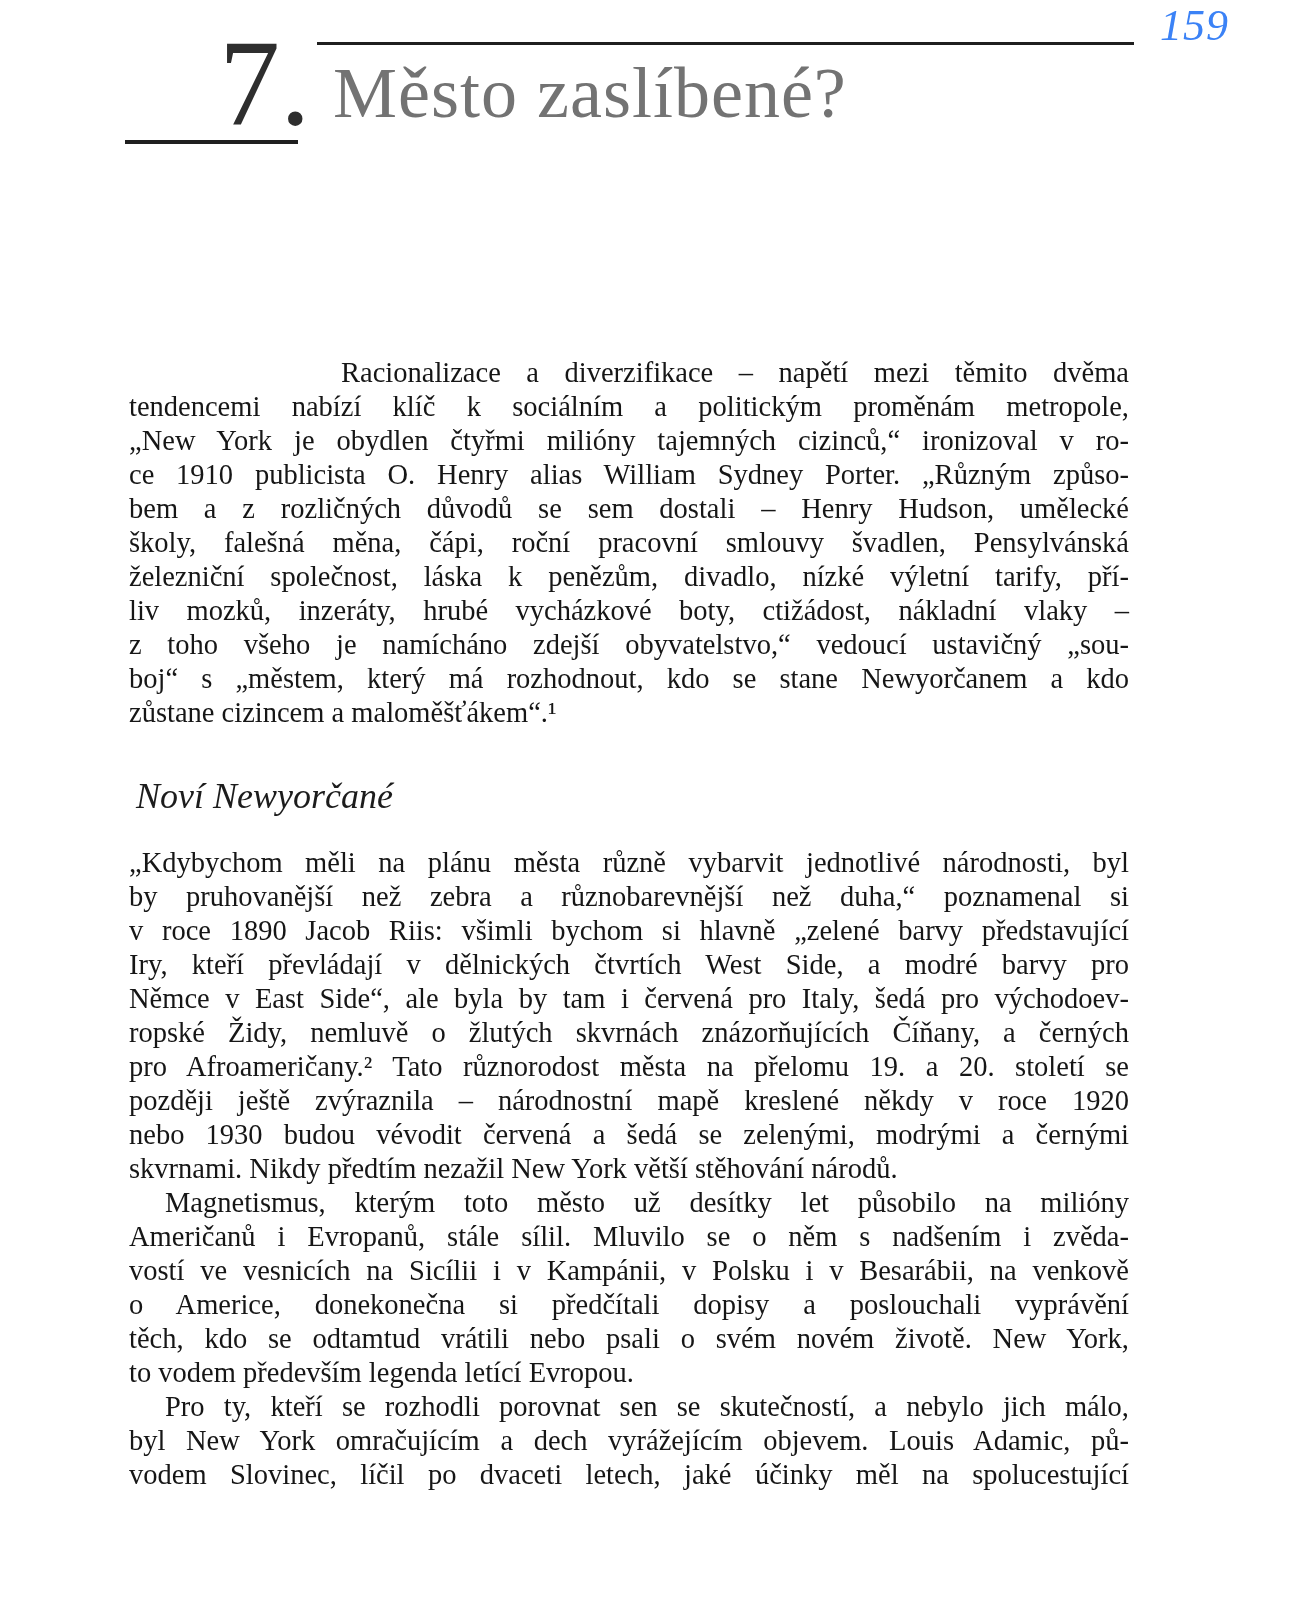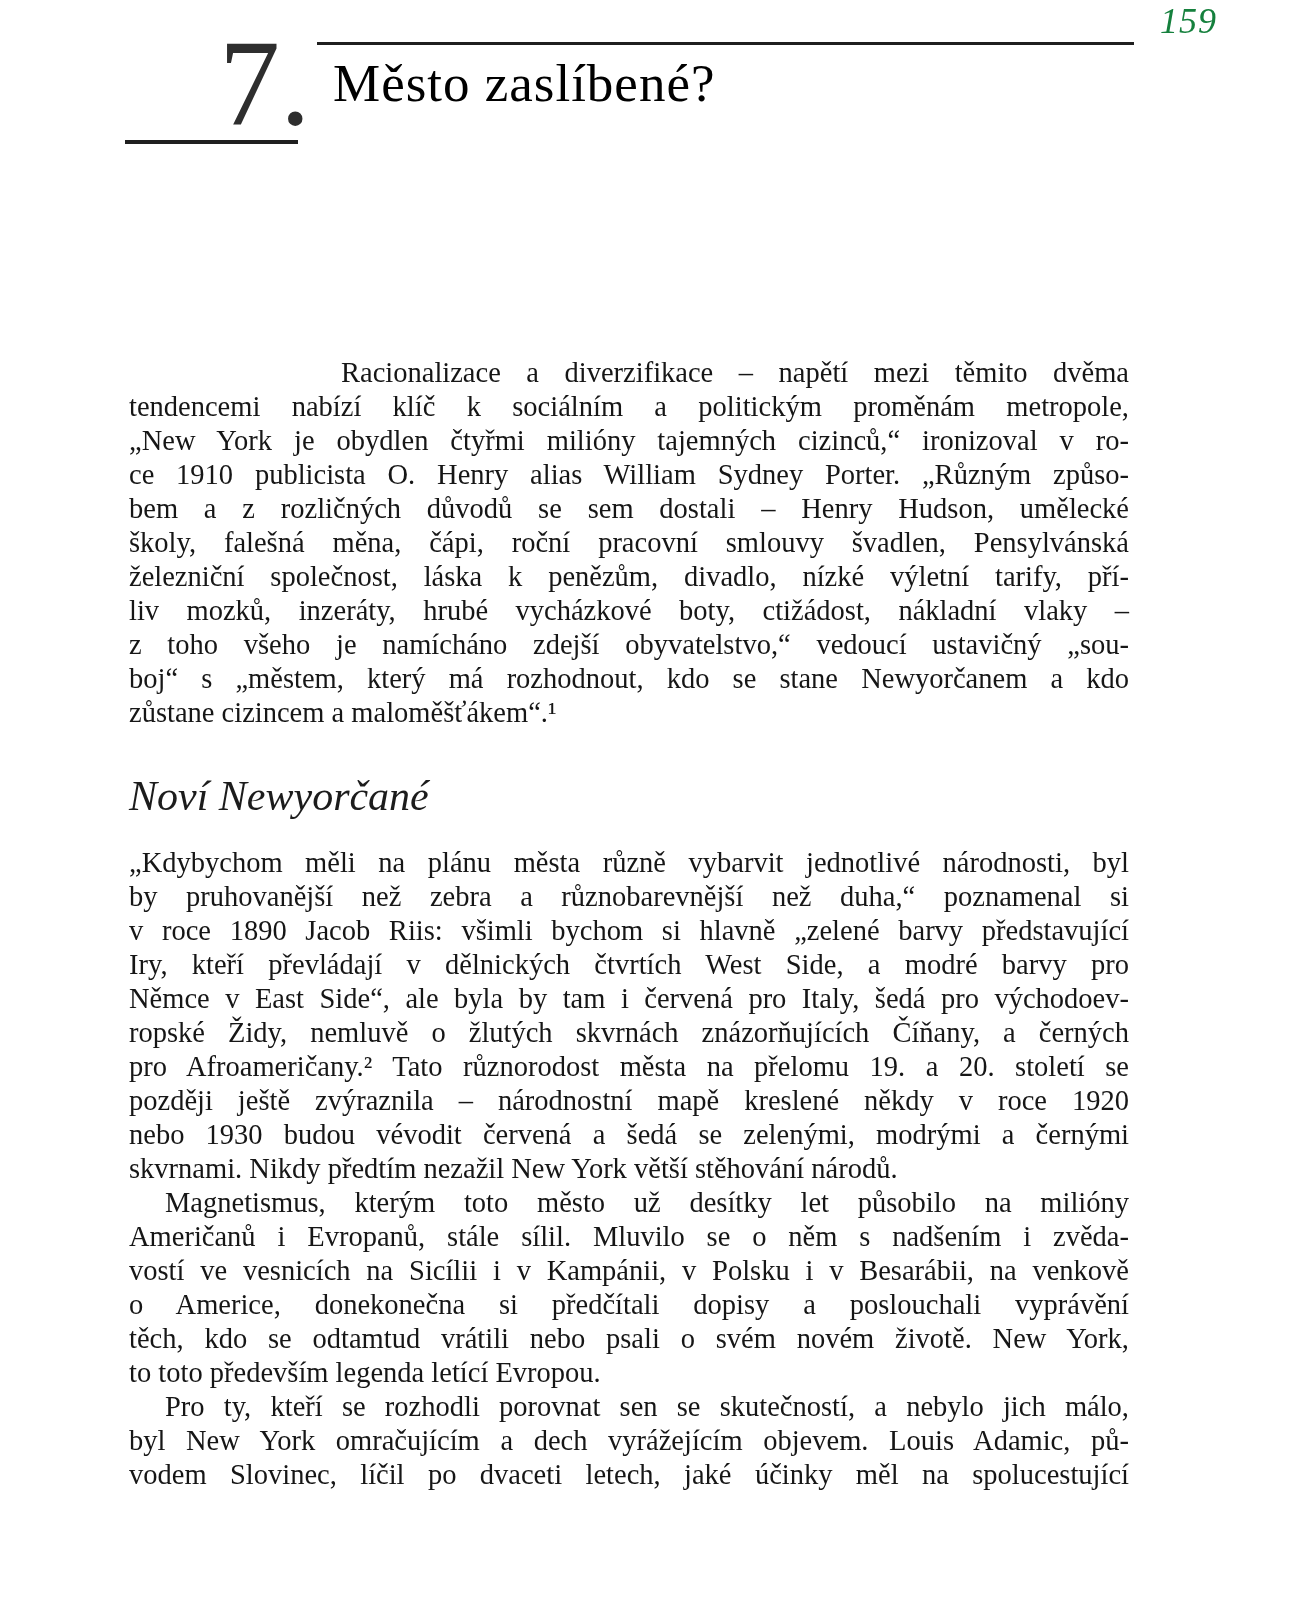--- a/index.html
+++ b/index.html
@@ -9,23 +9,23 @@
     height: 1612px;
     background: #ffffff;
     font-family: "Liberation Serif", serif;
     color: #161616;
     overflow: hidden;
   }
   .page-number {
     position: absolute;
     left: 1160px;
     top: 0px;
-    font-size: 36px;
+    font-size: 44px;
     font-style: italic;
-    color: #15803d;
+    color: #3b82f6;
     letter-spacing: 1px;
   }
   .top-rule {
     position: absolute;
     left: 317px;
     top: 42px;
     width: 817px;
     height: 3px;
     background: #1f1f1f;
   }
@@ -42,23 +42,23 @@
     left: 125px;
     top: 140px;
     width: 173px;
     height: 4px;
     background: #1f1f1f;
   }
   .chapter-title {
     position: absolute;
     left: 333px;
     top: 57px;
-    font-size: 53px;
+    font-size: 72px;
     line-height: 1;
-    color: #000000;
+    color: #737373;
     letter-spacing: 1px;
     white-space: nowrap;
   }
   .body-text {
     position: absolute;
     left: 129px;
     top: 356px;
     width: 1000px;
     font-size: 28.5px;
     line-height: 34px;
@@ -73,23 +73,23 @@
   }
   .line.last {
     text-align-last: left;
     white-space: normal;
   }
   .line.indent-deep { text-indent: 212px; }
   .line.indent-small { text-indent: 36px; }
   .section-heading {
     font-style: italic;
     font-weight: normal;
-    font-size: 42px;
+    font-size: 36px;
     line-height: 40px;
-    margin: 46px 0 30px 0;
+    margin: 46px 0 30px 7px;
     color: #1c1c1c;
   }
 </style>
 </head>
 <body>
 
 <div class="page">
 
   <div class="page-number">159</div>
 
@@ -132,21 +132,21 @@
       <div class="line last">skvrnami. Nikdy předtím nezažil New York větší stěhování národů.</div>
     <p></p>
 
     <p>
       </p>
       <div class="line indent-small">Magnetismus, kterým toto město už desítky let působilo na milióny</div>
       <div class="line">Američanů i Evropanů, stále sílil. Mluvilo se o něm s nadšením i zvěda-</div>
       <div class="line">vostí ve vesnicích na Sicílii i v Kampánii, v Polsku i v Besarábii, na venkově</div>
       <div class="line">o Americe, donekonečna si předčítali dopisy a poslouchali vyprávění</div>
       <div class="line">těch, kdo se odtamtud vrátili nebo psali o svém novém životě. New York,</div>
-      <div class="line last">to toto především legenda letící Evropou.</div>
+      <div class="line last">to vodem především legenda letící Evropou.</div>
     <p></p>
 
     <p>
       </p>
       <div class="line indent-small">Pro ty, kteří se rozhodli porovnat sen se skutečností, a nebylo jich málo,</div>
       <div class="line">byl New York omračujícím a dech vyrážejícím objevem. Louis Adamic, pů-</div>
       <div class="line">vodem Slovinec, líčil po dvaceti letech, jaké účinky měl na spolucestující</div>
     <p></p>
 
   </div>

